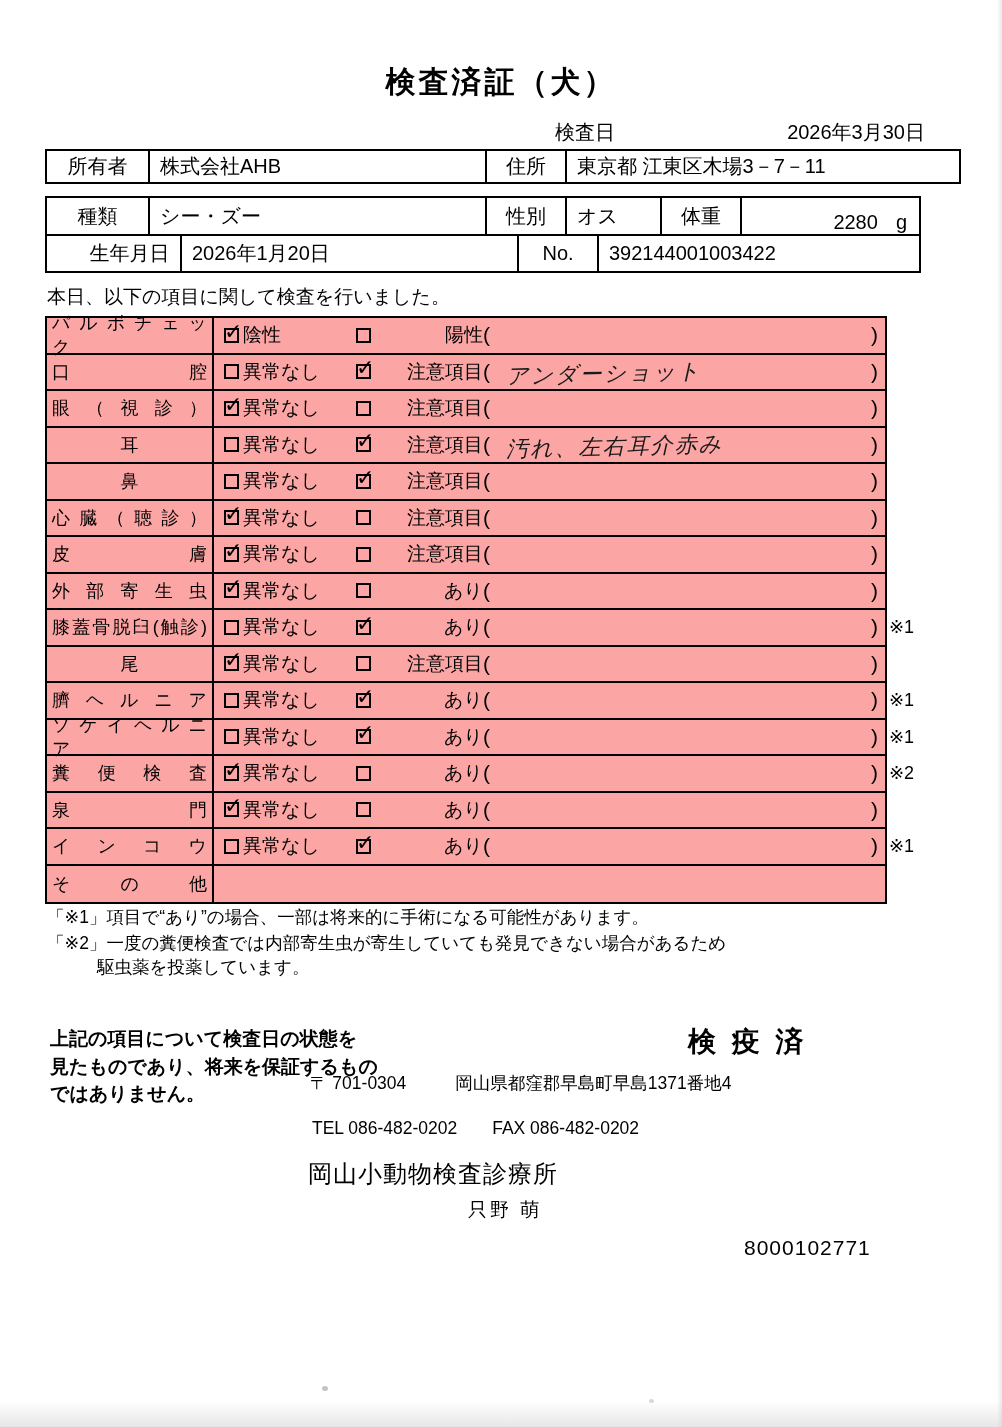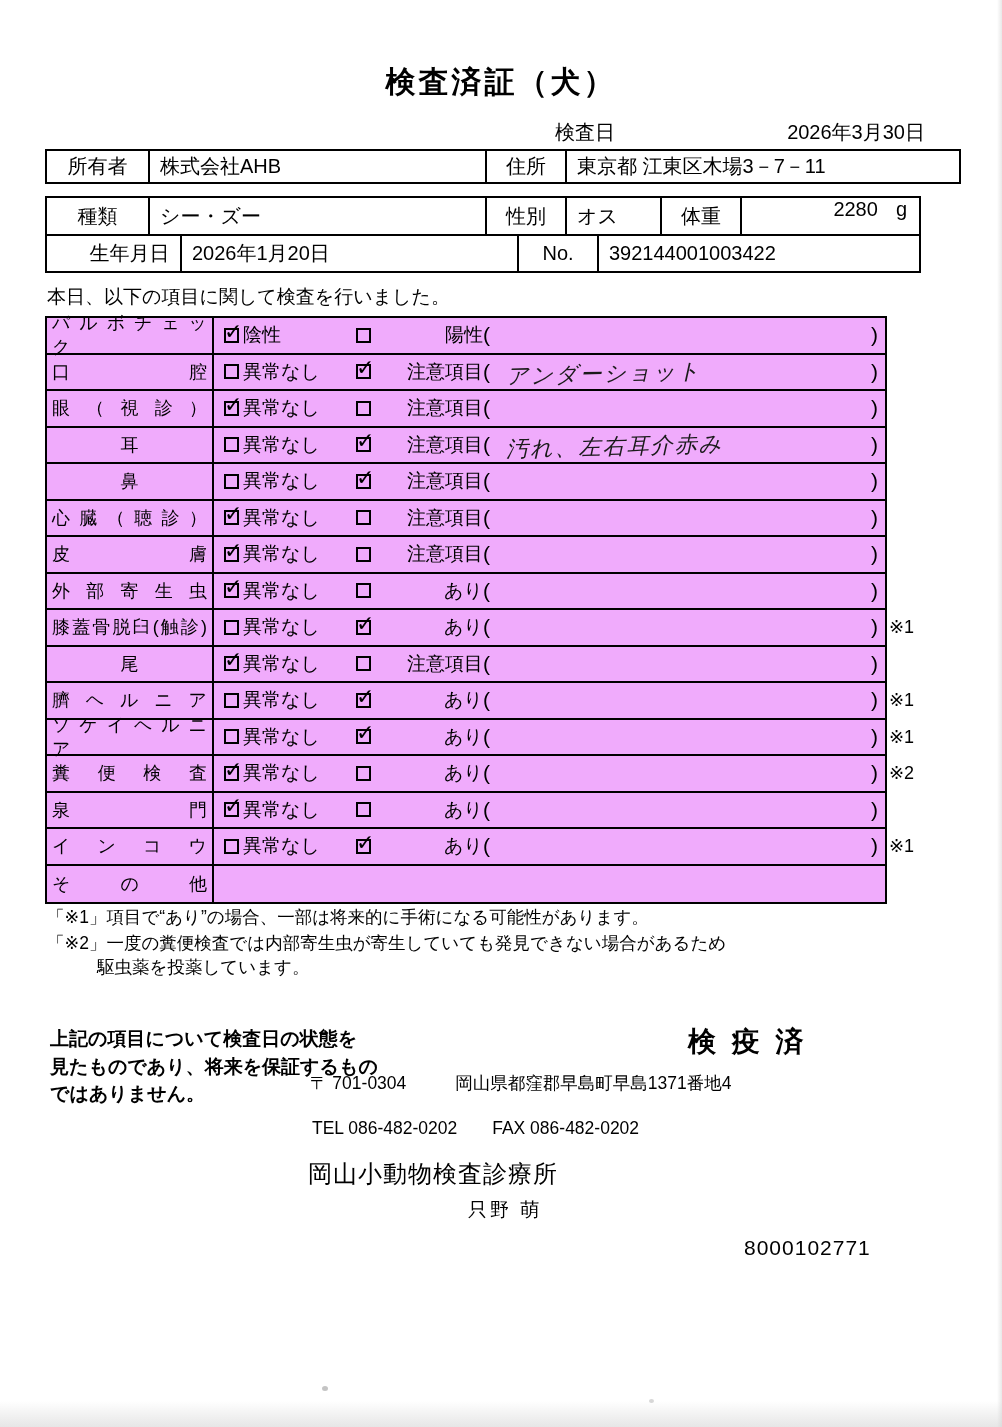--- a/index.html
+++ b/index.html
@@ -20,27 +20,27 @@
   .trow { display:flex; height:38px; }
   .trow.b { border-bottom:2px solid #000; }
   .trow.last { height:35px;padding-left:32px; }
   .c { display:flex; align-items:center; height:100%; }
   .c.bl { border-left:2px solid #000; }
   .c.lab { justify-content:center; }
   .c.val { padding-left:10px; }
   .w-lab { width:101px; } .w-owner { width:337px; } .w-addr-lab { width:80px; }
   .w-flex { flex:1; }
   .w-breed { width:337px; } .w-sex-lab { width:80px; } .w-sex { width:95px; } .w-wt-lab { width:80px; }
-  .wt-cell { flex:1; display:flex; align-items:flex-start; justify-content:flex-end; padding-right:12px; }
+  .wt-cell { flex:1; display:flex; align-items:flex-end; justify-content:flex-end; padding-right:12px; }
   .wt-unit { margin-left:18px; }
 
   .statement { position:absolute; left:47px; top:284px; font-size:19px; }
 
   
-  .exam { position:absolute; left:45px; top:316px; width:842px; border:2px solid #000; background:#f0abfc; }
+  .exam { position:absolute; left:45px; top:316px; width:842px; border:2px solid #000; background:#fca5a5; }
   .exam-row { display:flex; height:36.5px; border-bottom:2px solid #000; position:relative; }
   .exam-row:last-child { border-bottom:none; }
   .cell-item { width:167px; border-right:2px solid #000; display:flex; align-items:center;
                padding:0 5px; font-size:18px; }
   .item-label { display:block; width:100%; text-align:justify; text-align-last:justify; }
   .item-label.center { text-align:center; text-align-last:center; }
   .cell-content { flex:1; display:flex; align-items:center; font-size:19px; padding-left:10px; }
   .cb-group { display:flex; align-items:center; }
   .cb-group1 { width:132px; }
   .cb-group2 { width:127px;justify-content:space-between; }

